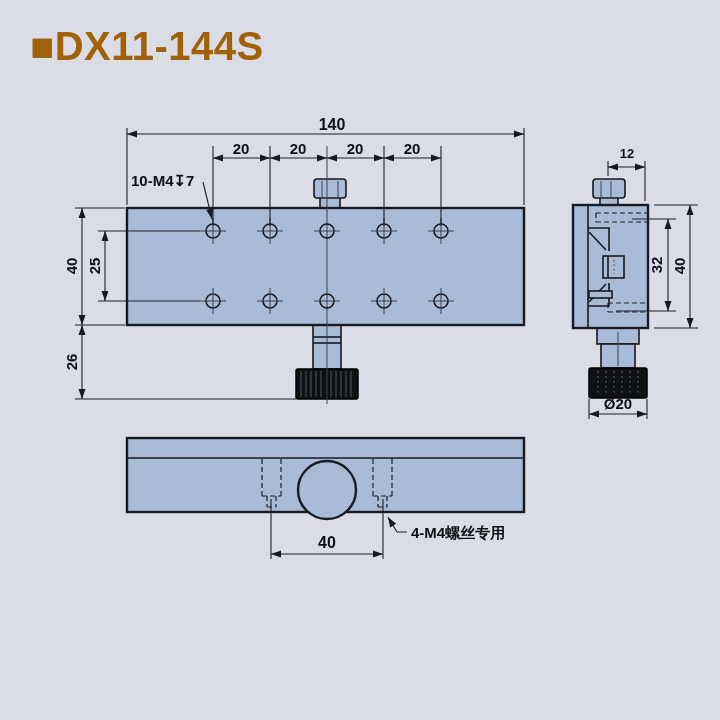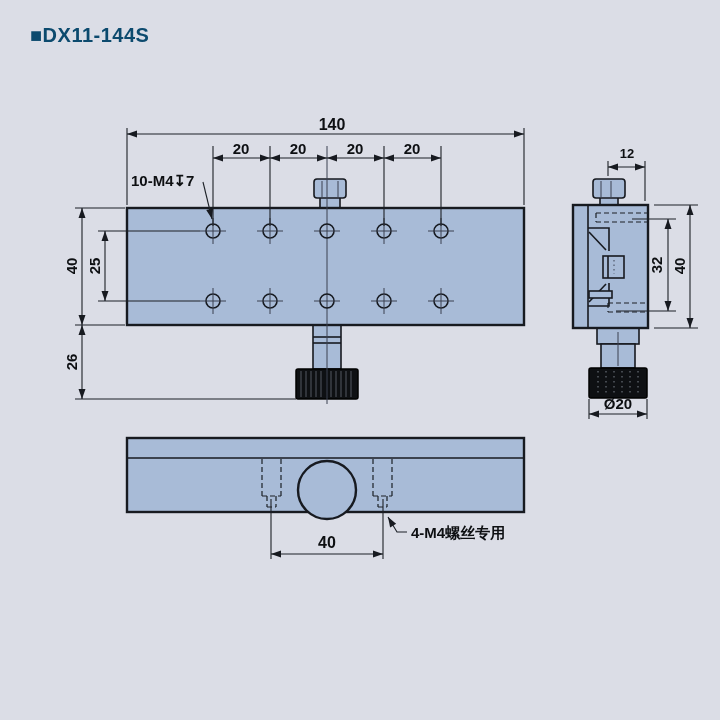--- a/index.html
+++ b/index.html
@@ -1,18 +1,18 @@
 <!DOCTYPE html>
 <html><head>
 <meta charset="utf-8">
 <style>
   html,body{margin:0;padding:0;}
   body{width:720px;height:720px;background:#dbdde6;position:relative;overflow:hidden;
        font-family:"Liberation Sans",sans-serif;}
-  #title{position:absolute;left:30px;top:24px;font-size:20px;font-weight:700;color:#0c4a6e;
+  #title{position:absolute;left:30px;top:24px;font-size:40px;font-weight:700;color:#a16207;
          letter-spacing:0.5px;white-space:nowrap;}
   svg{position:absolute;left:0;top:0;}
   .fb{fill:#a8bbd7;}
   .o2{stroke:#171a20;stroke-width:2.4;}
   .o1{stroke:#171a20;stroke-width:1.6;fill:none;}
   .o1f{stroke:#171a20;stroke-width:1.6;}
   .d1{stroke:#1c2026;stroke-width:1.1;fill:none;}
   .cl{stroke:#3a4150;stroke-width:1;fill:none;}
   .dsh{stroke:#1c2026;stroke-width:1.2;stroke-dasharray:5 3;fill:none;}
   .knob{fill:#0e1013;stroke:#000;stroke-width:1.5;}

